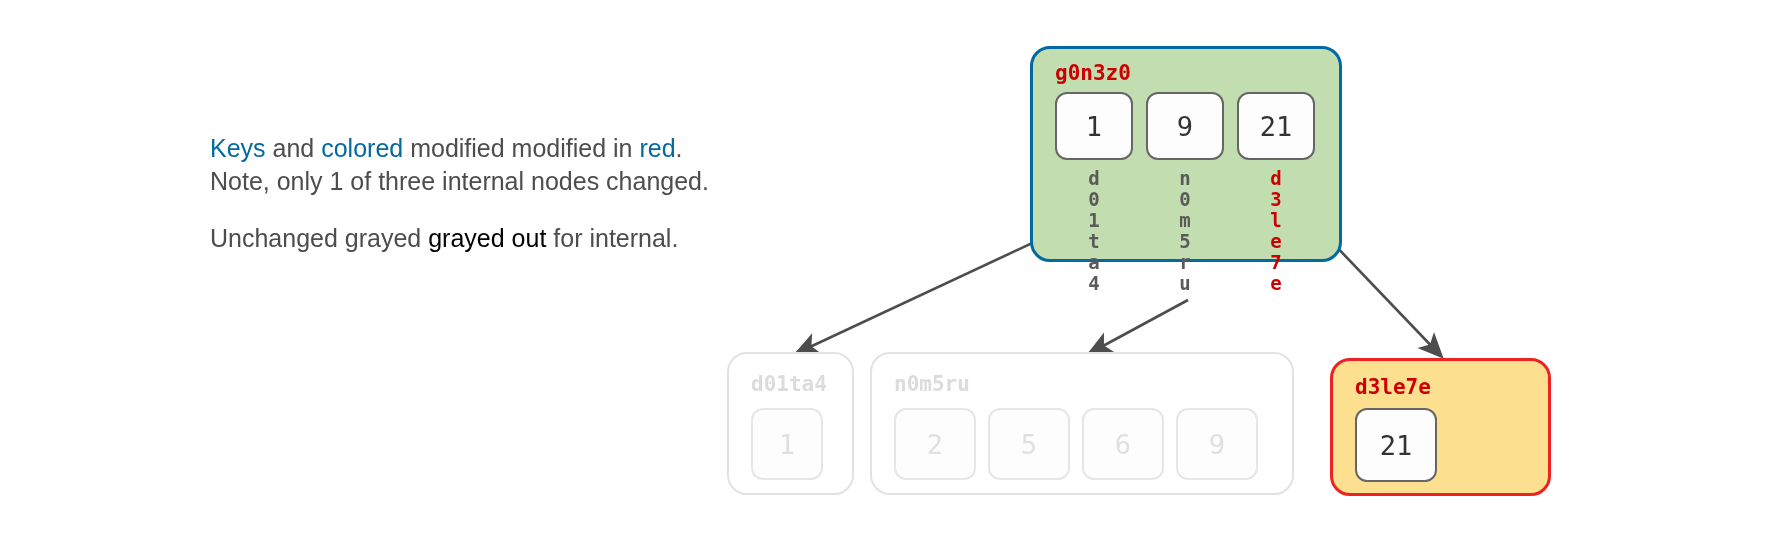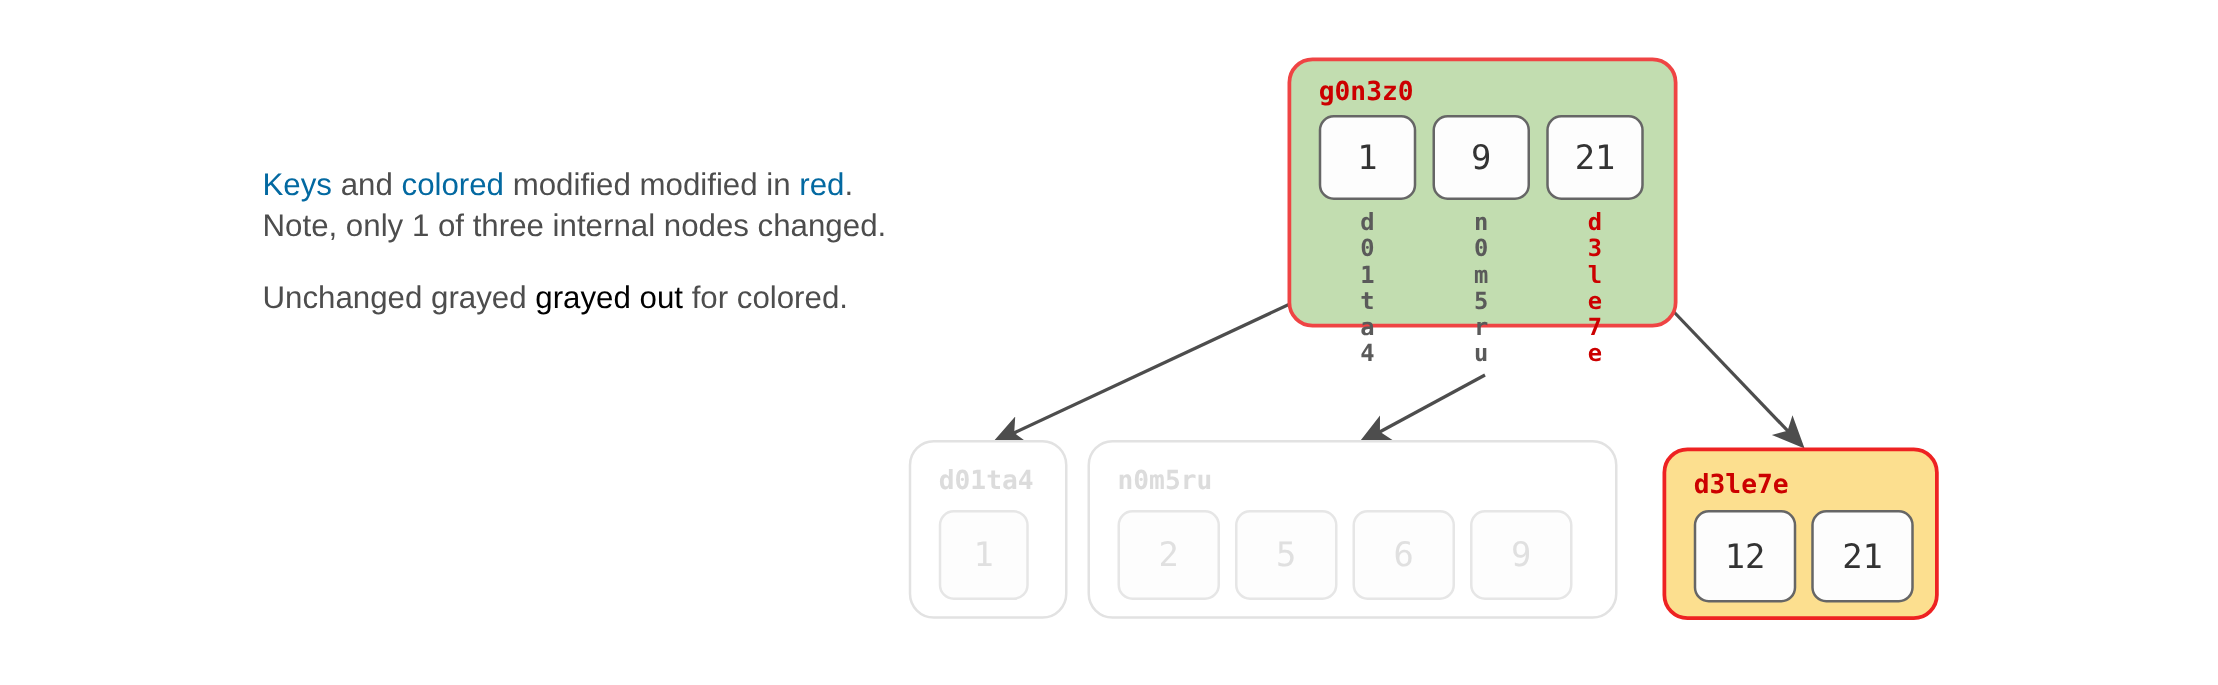--- a/index.html
+++ b/index.html
@@ -45,21 +45,21 @@
     width: 1774px;
     height: 548px;
     pointer-events: none;
   }
 
   
   .node {
     position: absolute;
     box-sizing: border-box;
     border-radius: 20px;
-    border: 3px solid #ef4444;
+    border: 3px solid #0369a1;
   }
   .node-label {
     position: absolute;
     font-family: "DejaVu Sans Mono", monospace;
     font-weight: bold;
     font-size: 21px;
     color: #cc0000;
     white-space: nowrap;
   }
   .cells {
@@ -163,21 +163,21 @@
 </head>
 <body>
 
 <div id="caption">
 
   <div class="para">
     <span class="red-em">Keys</span><span> and </span><span class="red-em">colored</span><span> modified modified in </span><span class="red-em">red</span><span>. Note, only 1 of three internal nodes changed.</span>
   </div>
 
   <div class="para">
-    <span>Unchanged grayed </span><span class="gray-em">grayed out</span><span> for colored.</span>
+    <span>Unchanged grayed </span><span class="gray-em">grayed out</span><span> for internal.</span>
   </div>
 </div>
 
 <div id="diagram">
 
   <svg id="arrow-layer" viewBox="0 0 1774 548" xmlns="http://www.w3.org/2000/svg">
     <defs>
       <marker id="ah" markerWidth="11" markerHeight="11" refX="8.5" refY="5" orient="auto" markerUnits="strokeWidth">
         <path d="M0,0.6 L10,5 L0,9.4 L2.4,5 Z" fill="#4d4d4d"></path>
       </marker>
@@ -222,18 +222,17 @@
       <div class="cell">2</div>
       <div class="cell">5</div>
       <div class="cell">6</div>
       <div class="cell">9</div>
     </div>
   </div>
 
   <div class="node" id="node-d3le7e">
     <span class="node-label">d3le7e</span>
     <div class="cells">
-      <div class="cell">12</div>
       <div class="cell">21</div>
     </div>
   </div>
 
 </div>
 
 </body></html>

